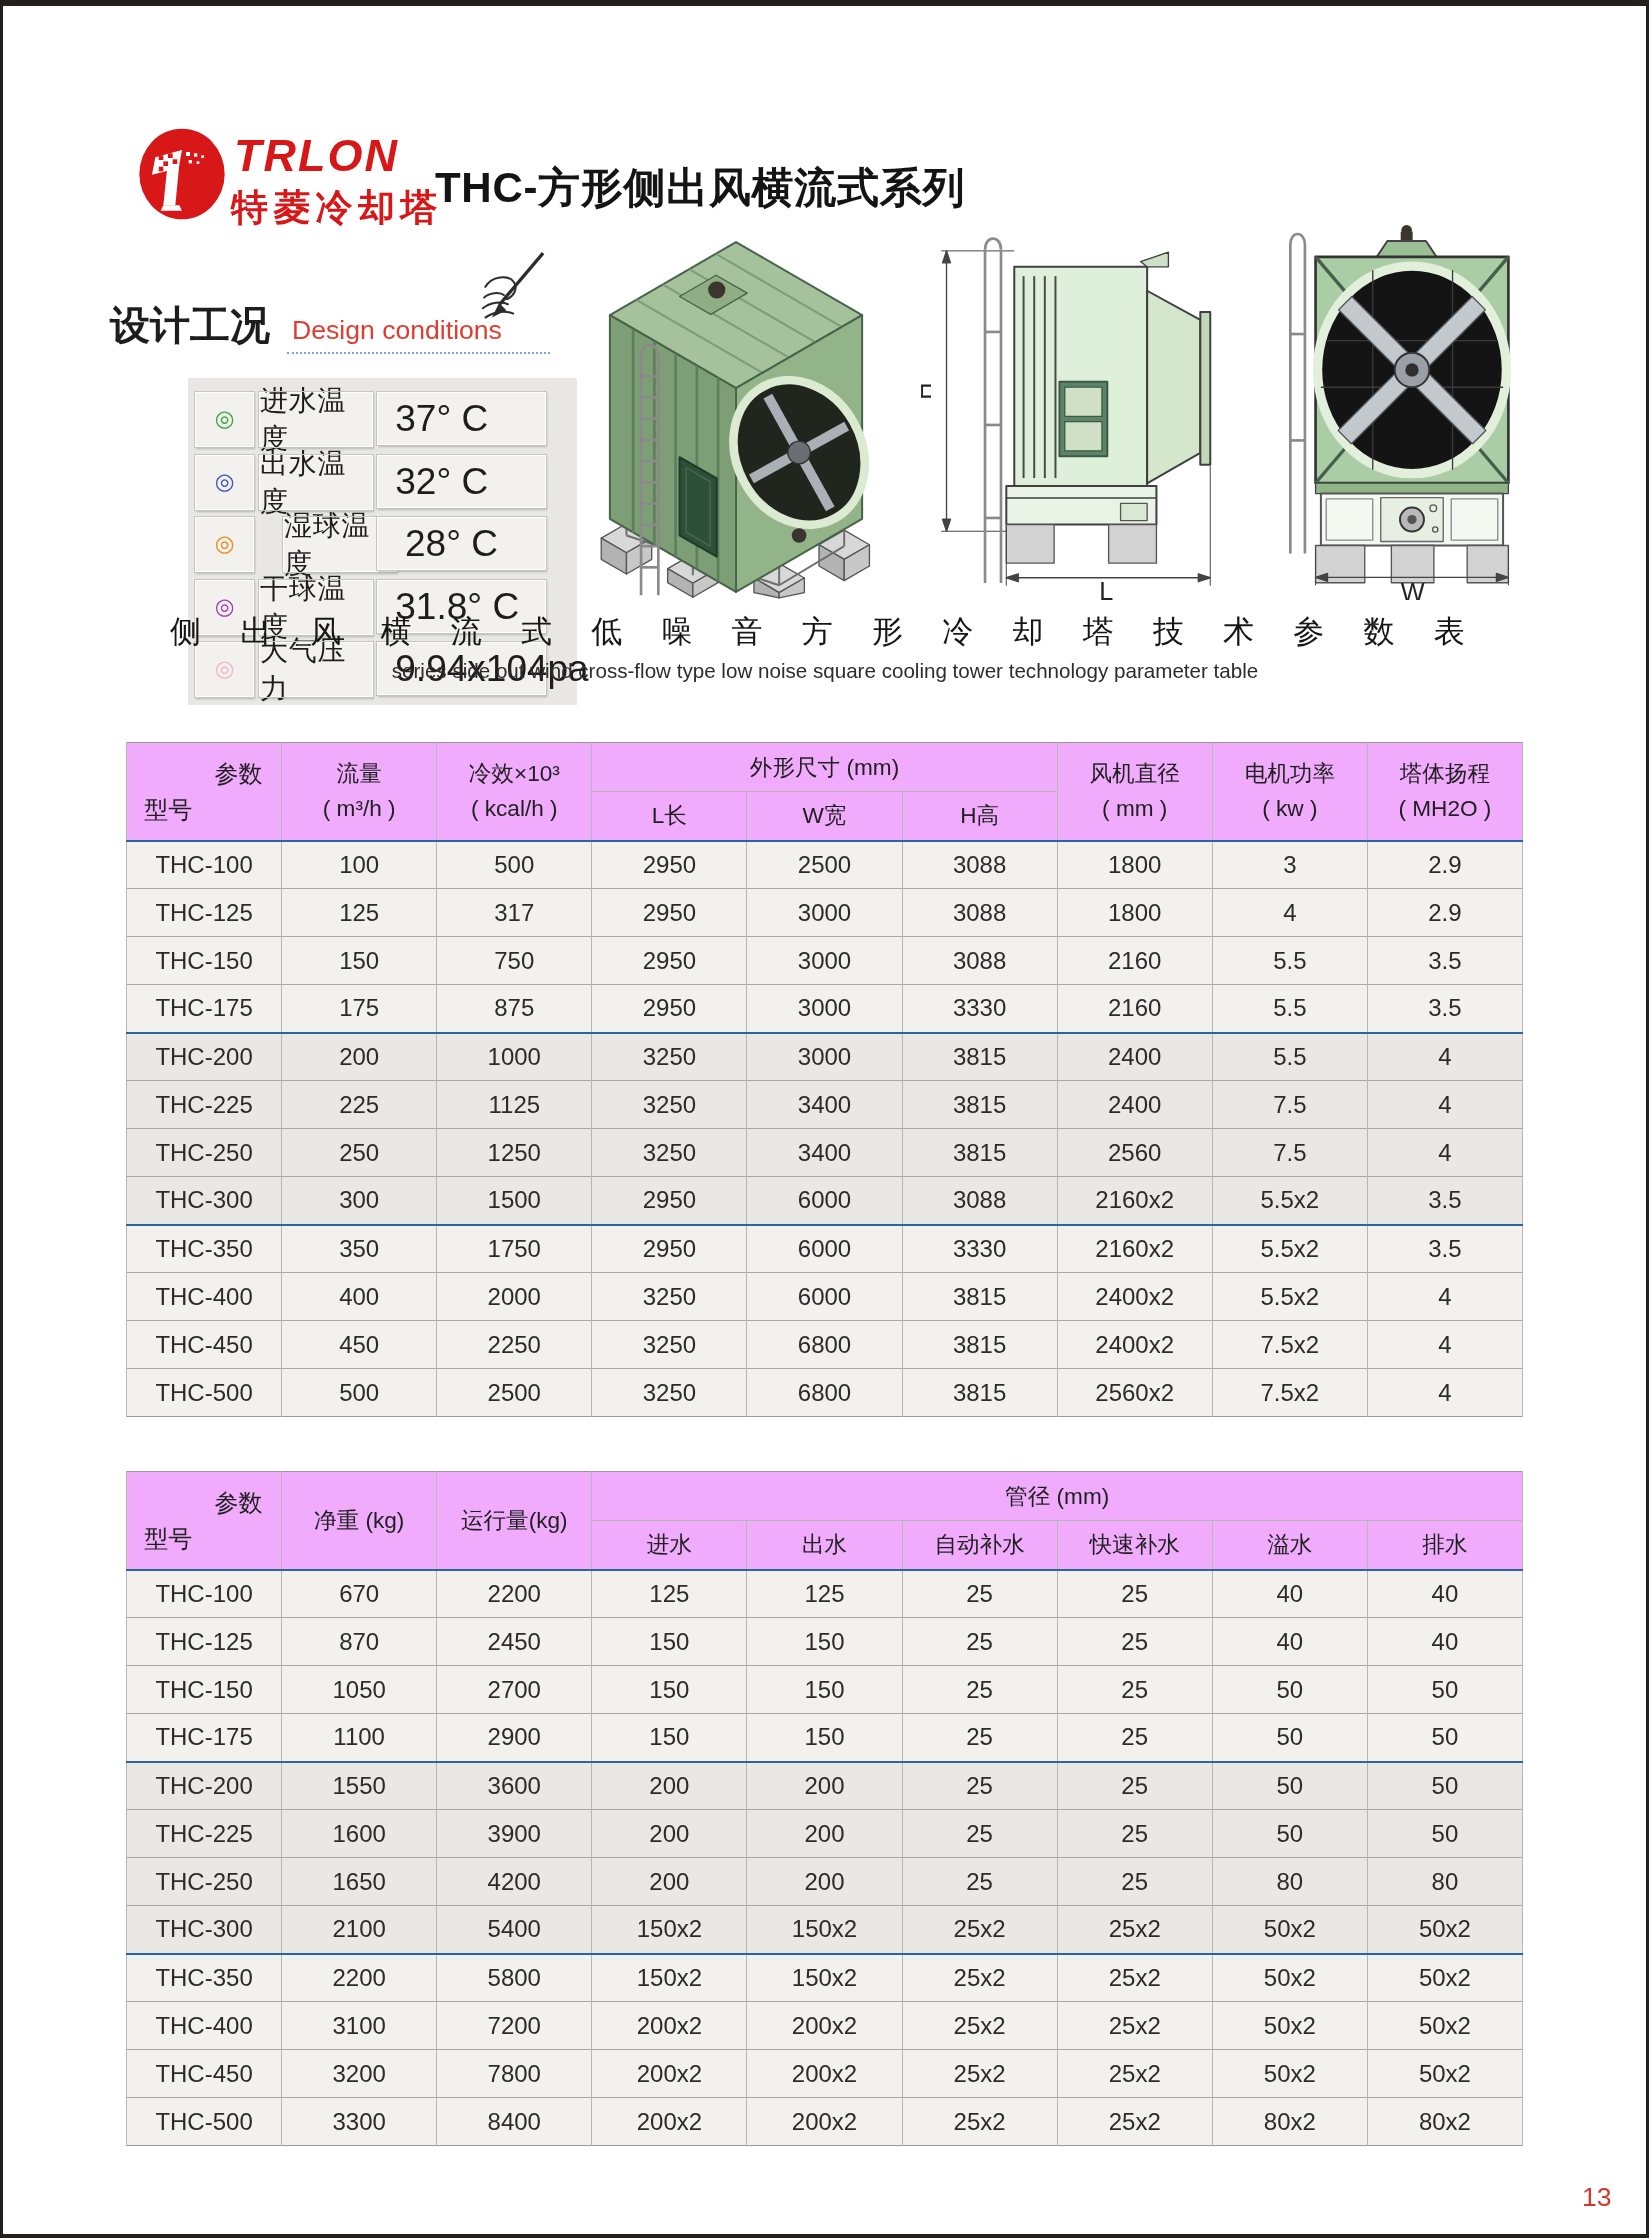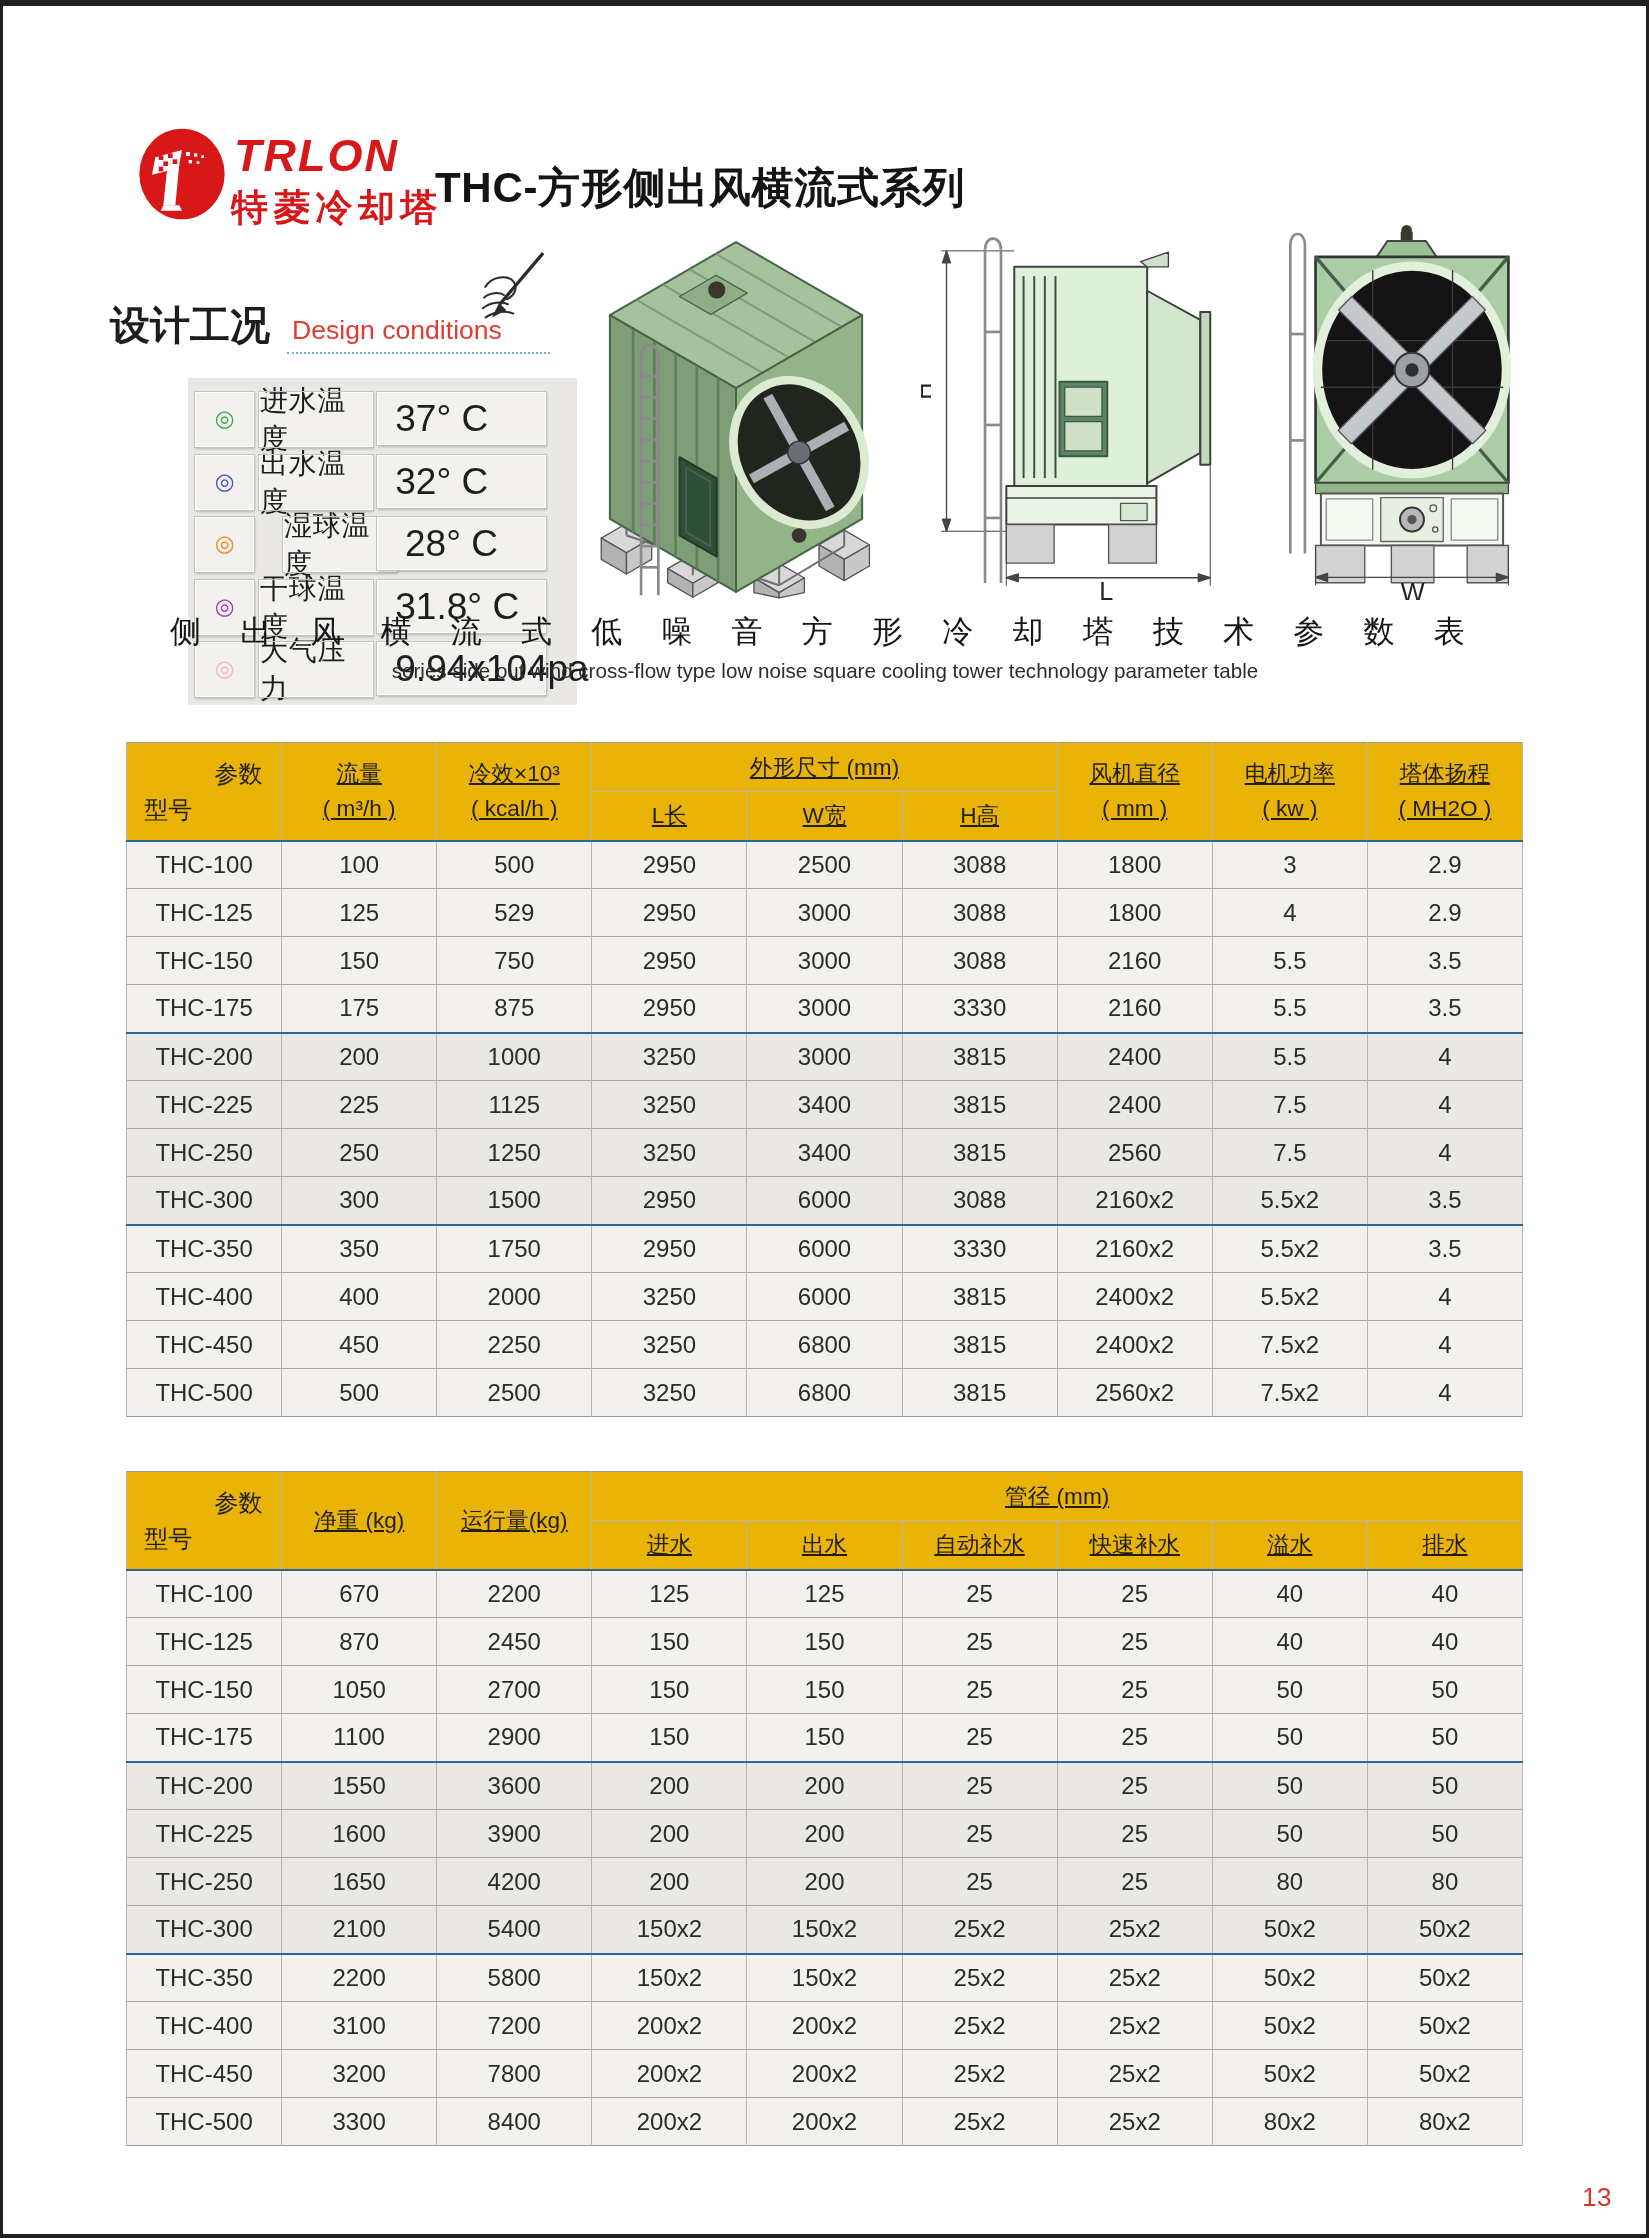--- a/index.html
+++ b/index.html
@@ -45,21 +45,21 @@
   .sec-en{position:absolute;left:0;top:659px;width:1650px;text-align:center;font-size:20.6px;color:#2c2c2c;}
 
   
   .t1wrap{position:absolute;left:126px;top:742px;}
   .t2wrap{position:absolute;left:126px;top:1471px;}
   table.spec{border-collapse:collapse;table-layout:fixed;width:1397px;
     border:1.3px solid #9a9895;}
   table.spec th,table.spec td{border-left:0.7px solid #b8b6b2;border-right:0.7px solid #b8b6b2;
     text-align:center;vertical-align:middle;font-weight:normal;padding:0;}
   table.spec thead tr{height:49px;}
-  table.spec thead th{background:#eab308;color:#1f1f1f;border-bottom:0.7px solid #b8b6b2;text-decoration:underline;}
+  table.spec thead th{background:#f0abfc;color:#1f1f1f;border-bottom:0.7px solid #b8b6b2;}
   .h2l{display:flex;flex-direction:column;justify-content:center;gap:10.6px;font-size:22.6px;line-height:1.05;}
   .h1l{font-size:22.6px;}
   table.spec tbody tr{height:48px;}
   table.spec tbody td{background:#f2f1ee;border-top:1.3px solid #a9a7a3;font-size:24px;color:#2b2b2b;}
   table.spec tbody tr:first-child td{border-top:2.7px solid #2767a0;}
   table.spec tbody tr.gstart td{border-top:2.7px solid #2767a0;}
   table.spec tbody tr.shade td{background:#e9e8e4;}
   th.corner{position:relative;
     background-image:linear-gradient(to bottom right,transparent calc(50% - 1px),
       #9a9895 calc(50% - 1px),#9a9895 calc(50% + 1px),transparent calc(50% + 1px));}
@@ -428,21 +428,21 @@
           <td>2950</td>
           <td>2500</td>
           <td>3088</td>
           <td>1800</td>
           <td>3</td>
           <td>2.9</td>
         </tr>
         <tr>
           <td>THC-125</td>
           <td>125</td>
-          <td>529</td>
+          <td>317</td>
           <td>2950</td>
           <td>3000</td>
           <td>3088</td>
           <td>1800</td>
           <td>4</td>
           <td>2.9</td>
         </tr>
         <tr>
           <td>THC-150</td>
           <td>150</td>

